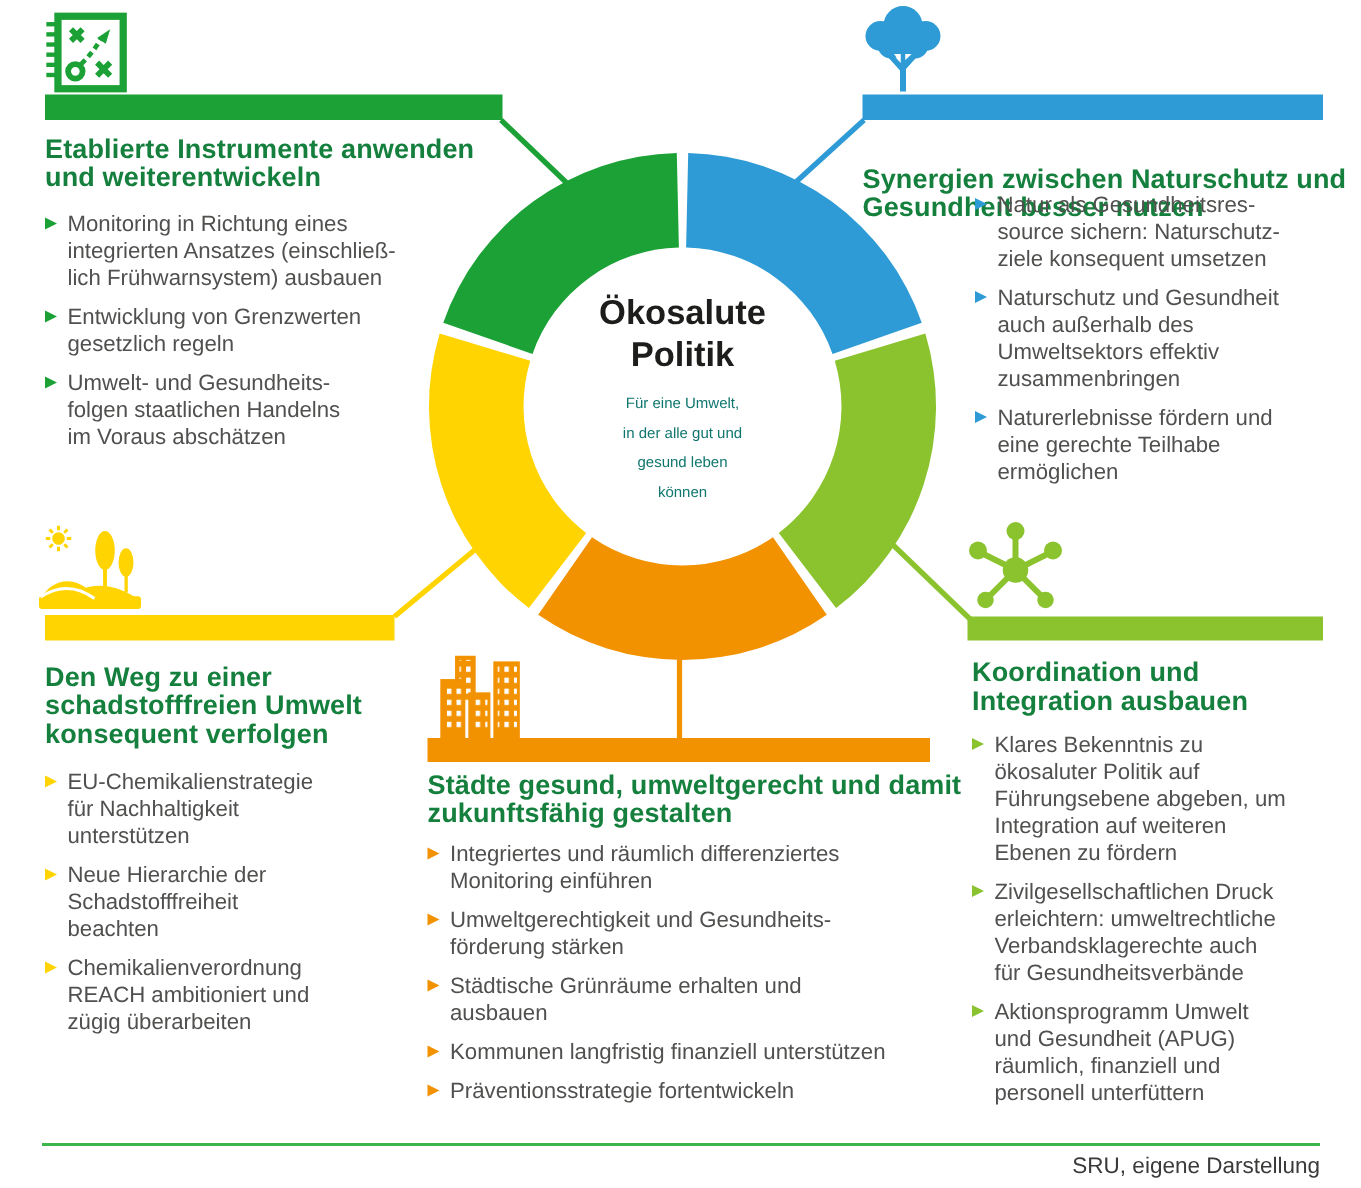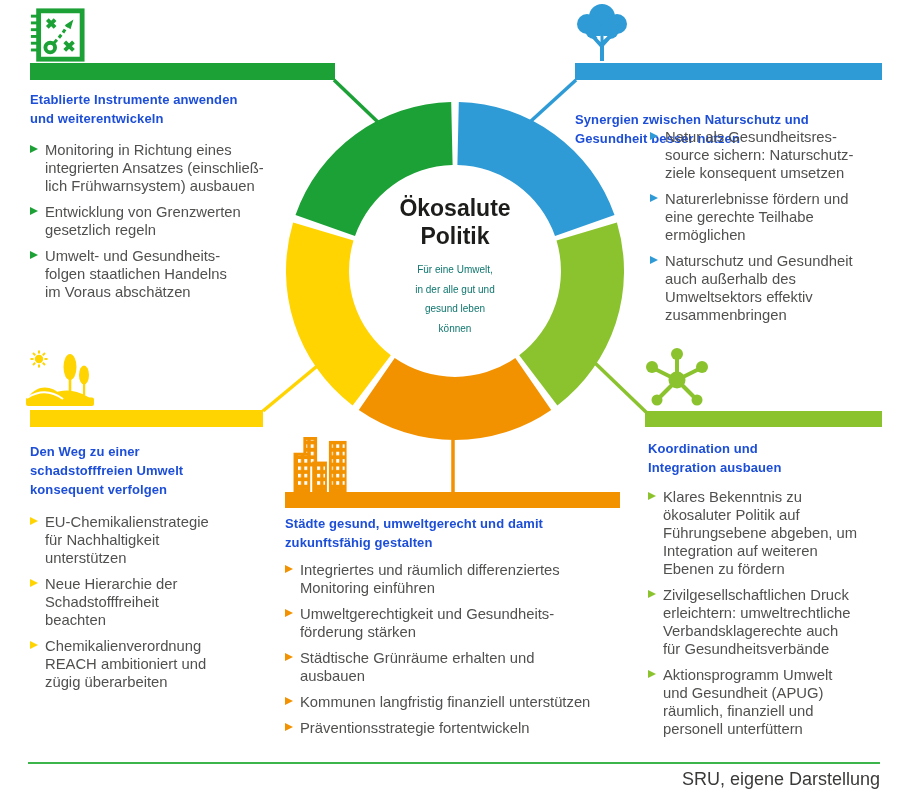--- a/index.html
+++ b/index.html
@@ -18,22 +18,22 @@
   .bar-lgreen  { left:645px; top:411px; width:237px; height:16px; }
 
   .icon { position:absolute; line-height:0; }
   .icon-strategy  { left:28px;  top:6px;   }
   .icon-tree      { left:570px; top:3px;   }
   .icon-landscape { left:26px;  top:349px; }
   .icon-city      { left:291px; top:437px; }
   .icon-network   { left:641px; top:346px; }
 
   .heading {
-    position:absolute; font-weight:bold; font-size:13px; line-height:19px;
-    color:#1d4ed8; white-space:pre-line; letter-spacing:0.1px;
+    position:absolute; font-weight:bold; font-size:18px; line-height:19px;
+    color:#15803d; white-space:pre-line; letter-spacing:0.1px;
   }
   .s1-head { left:30px;  top:90px;  width:335px; }
   .s2-head { left:575px; top:90px;  width:330px;margin-top:20px; }
   .s3-head { left:30px;  top:442px; width:265px; }
   .s4-head { left:285px; top:514px; width:360px; }
   .s5-head { left:648px; top:439px; width:255px; }
 
   ul.bullets { position:absolute; list-style:none; margin:0; padding:0; }
   .s1-bullets { left:30px;  top:141px; width:312px; }
   .s2-bullets { left:650px; top:128px; width:252px; }
@@ -50,21 +50,21 @@
   .btext { font-size:14.8px; line-height:18px; color:#50504F; white-space:pre-line; }
 
   .center-text { position:absolute; left:325px; top:194px; width:260px; text-align:center; }
   .center-title {
     font-size:23px; font-weight:bold; line-height:28px; color:#1D1D1B;
     white-space:pre-line; margin:0 0 10px 0;
   }
   .center-sub { font-size:10px; line-height:19.5px; color:#0f766e; white-space:pre-line; }
 
   .footer-line { position:absolute; left:28px; top:762px; width:852px; height:2px; }
-  .footer-text { position:absolute; right:27px; top:769px; font-size:18px; color:#3A3A39; }
+  .footer-text { position:absolute; right:27px; top:769px; font-size:15px; color:#3A3A39; }
 </style>
 </head>
 <body>
 
 <svg class="underlay" width="907" height="792" viewBox="0 0 907 792">
   <g id="donut-segments">
       <path d="M458.8,102.0 A169,169 0 0 1 614.5,215.1 L555.0,236.0 A106,106 0 0 0 457.4,165.0 Z" fill="#2E9BD6"></path>
       <path d="M616.9,222.4 A169,169 0 0 1 557.4,405.4 L519.2,355.3 A106,106 0 0 0 556.5,240.5 Z" fill="#8BC32E"></path>
       <path d="M551.2,409.9 A169,169 0 0 1 358.8,409.9 L394.7,358.1 A106,106 0 0 0 515.3,358.1 Z" fill="#F39200"></path>
       <path d="M352.6,405.4 A169,169 0 0 1 293.1,222.4 L353.5,240.5 A106,106 0 0 0 390.8,355.3 Z" fill="#FFD400"></path>
@@ -208,30 +208,30 @@
 
 <ul class="bullets s2-bullets" style="color: rgb(46, 155, 214);">
   <li>
       <span class="tri"></span>
       <span class="btext">Natur als Gesundheitsres-
 source sichern: Naturschutz-
 ziele konsequent umsetzen</span>
     </li>
   <li>
       <span class="tri"></span>
-      <span class="btext">Naturerlebnisse fördern und
-eine gerechte Teilhabe
-ermöglichen</span>
-    </li>
-  <li>
-      <span class="tri"></span>
       <span class="btext">Naturschutz und Gesundheit
 auch außerhalb des
 Umweltsektors effektiv
 zusammenbringen</span>
+    </li>
+  <li>
+      <span class="tri"></span>
+      <span class="btext">Naturerlebnisse fördern und
+eine gerechte Teilhabe
+ermöglichen</span>
     </li>
 </ul>
 
 <ul class="bullets s3-bullets" style="color: rgb(255, 212, 0);">
   <li>
       <span class="tri"></span>
       <span class="btext">EU-Chemikalienstrategie
 für Nachhaltigkeit
 unterstützen</span>
     </li>

